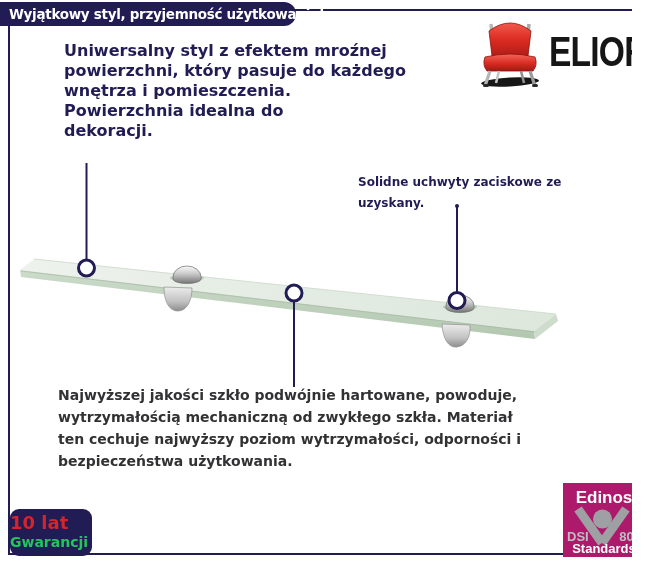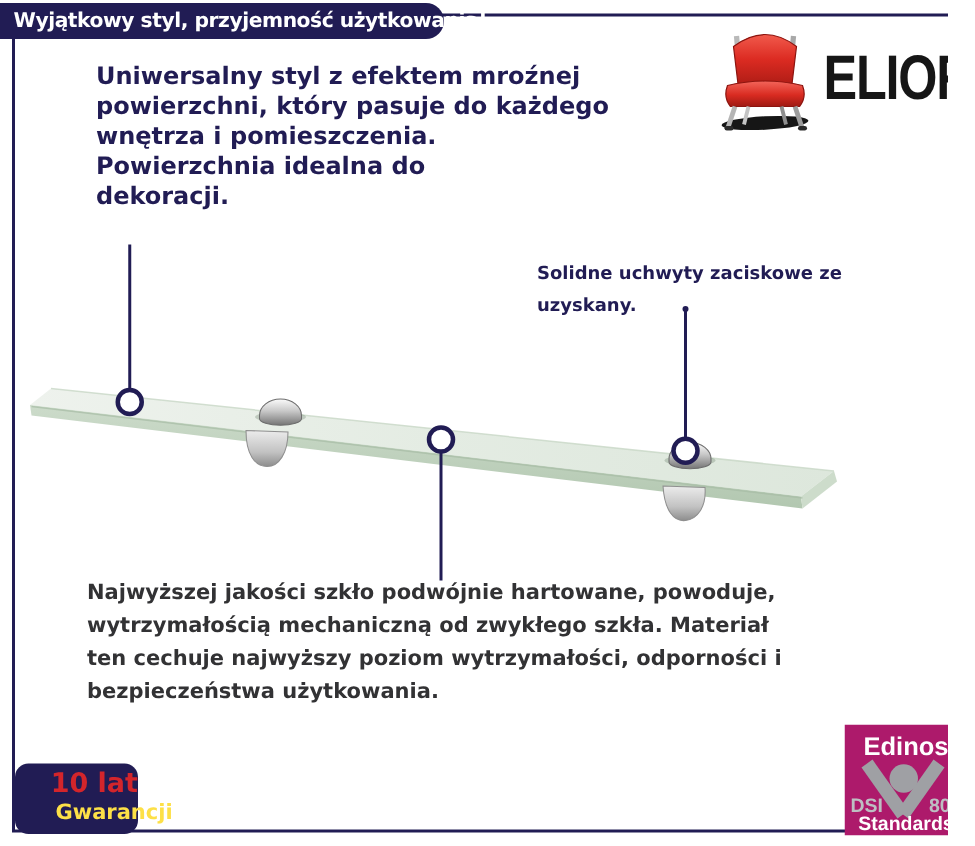--- a/index.html
+++ b/index.html
@@ -26,25 +26,25 @@
   .overlay-svg{position:absolute;left:0;top:0;width:650px;height:564px;}
   .logo-chair{position:absolute;left:477px;top:10px;width:66px;height:78px;}
   .logo-word{
     position:absolute;left:549px;top:29px;width:100px;height:46px;
     font-family:"Liberation Sans",sans-serif;font-weight:900;font-size:42px;
     color:#161616;transform:scaleX(0.8);transform-origin:left center;
     letter-spacing:-1px;line-height:46px;
   }
   .warranty{
     position:absolute;left:10px;top:509px;width:82px;height:47px;
-    background:#211c54;border-radius:9px;text-align:right;box-sizing:border-box;
+    background:#211c54;border-radius:9px;text-align:left;box-sizing:border-box;
     padding-top:4px;
   }
   .warranty .l1{color:#d3252b;font-weight:bold;font-size:18px;line-height:20px;}
-  .warranty .l2{color:#fde047;font-weight:bold;font-size:14px;line-height:18px;margin-left:27px;}
+  .warranty .l2{color:#22c55e;font-weight:bold;font-size:14px;line-height:18px;}
   .edinos{position:absolute;left:563px;top:483px;width:82px;height:74px;}
 </style>
 </head>
 <body>
 
 <div class="canvas">
 
   <div class="frame"></div>
 
   <div class="banner">

